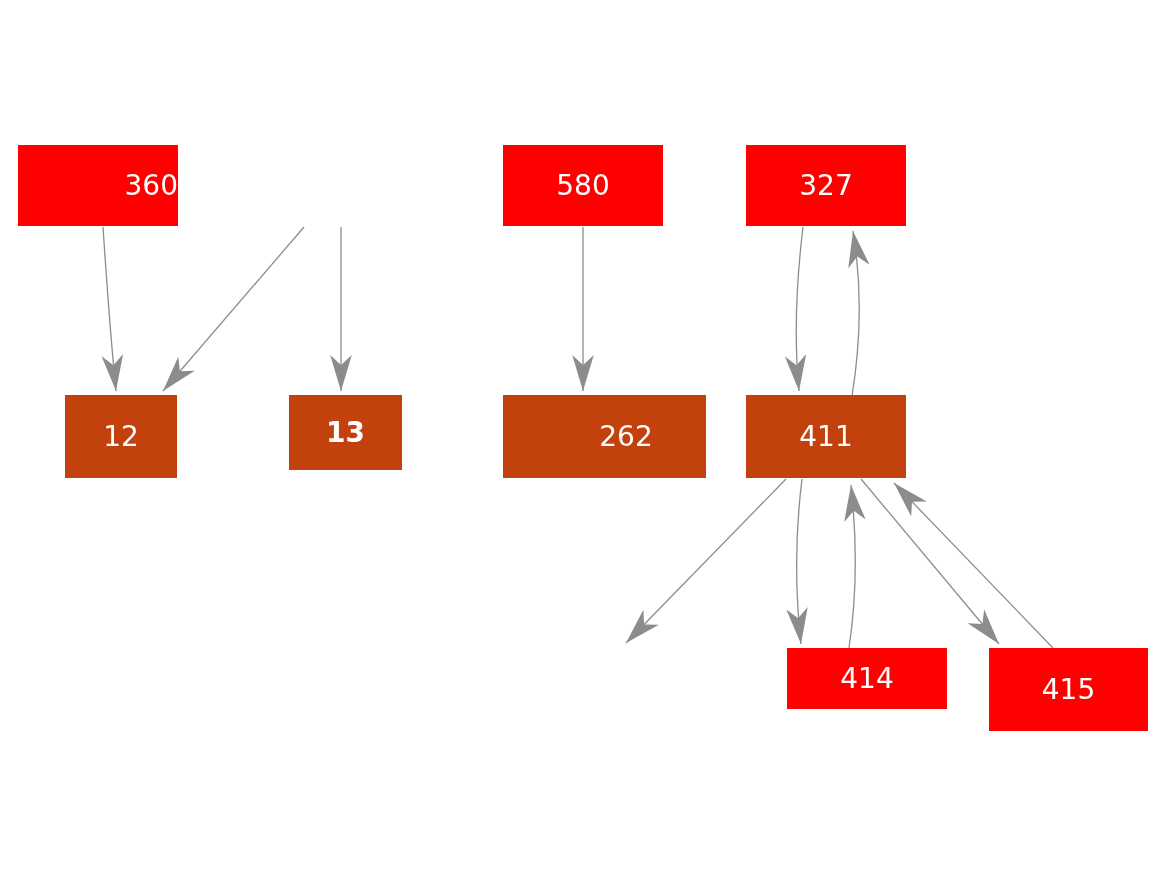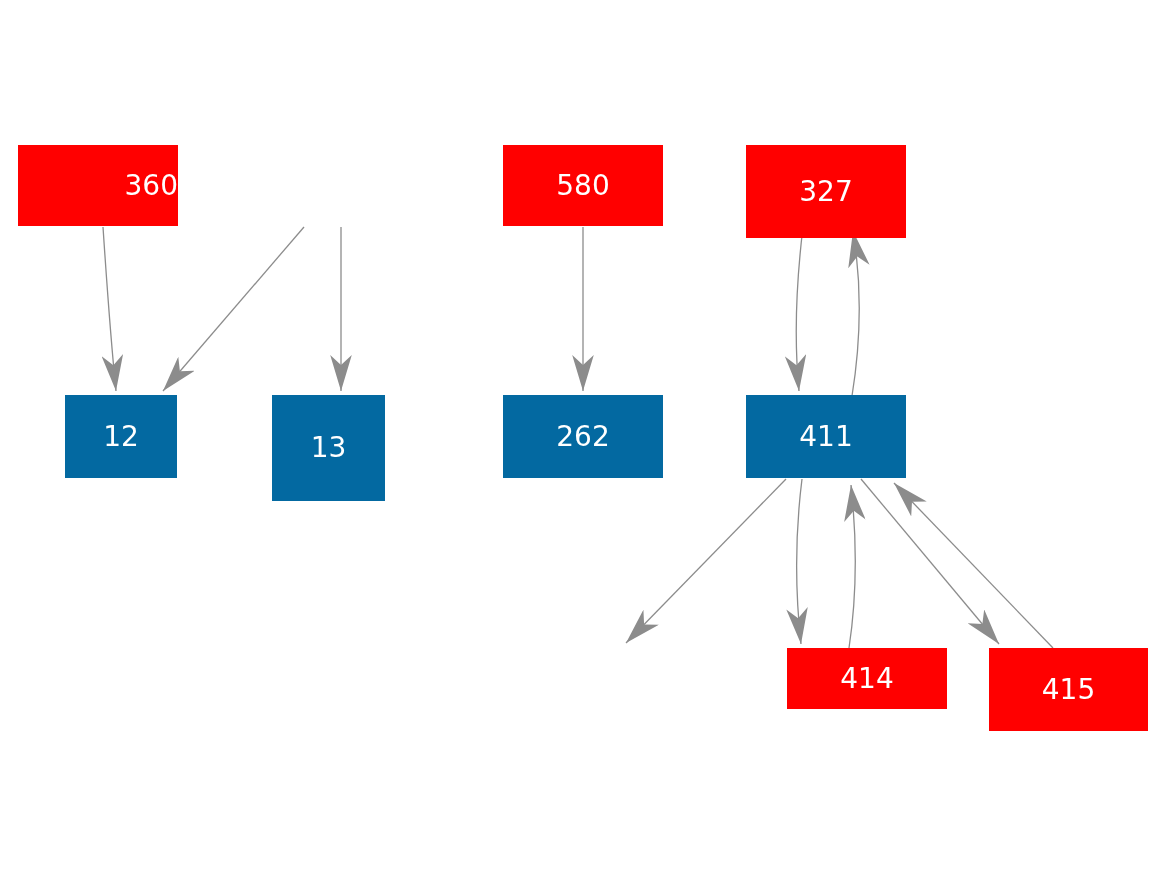--- a/index.html
+++ b/index.html
@@ -26,21 +26,21 @@
     position: absolute;
     display: flex;
     align-items: center;
     justify-content: center;
     color: #ffffff;
     font-size: 28px;
     line-height: 1;
     user-select: none;
   }
   .node.red  { background: #ff0000; }
-  .node.blue { background: #0369a1; }
+  .node.blue { background: #c2410c; }
   .edge {
     fill: none;
     stroke: #8c8c8c;
     stroke-width: 1.3;
   }
 </style>
 </head>
 <body>
 
 <div id="canvas">
@@ -64,31 +64,31 @@
     <path class="edge" d="M 861,479 L 999,644" marker-end="url(#arrow)"></path>
     <path class="edge" d="M 1053,648 L 894,483" marker-end="url(#arrow)"></path>
   </svg>
 
   <div class="node red" style="left:18px;  top:145px; width:160px; height:81px;justify-content:flex-end;">
     <span>360</span>
   </div>
   <div class="node red" style="left:503px; top:145px; width:160px; height:81px;">
     <span>580</span>
   </div>
-  <div class="node red" style="left:746px; top:145px; width:160px; height:93px;">
+  <div class="node red" style="left:746px; top:145px; width:160px; height:81px;">
     <span>327</span>
   </div>
 
   <div class="node blue" style="left:65px;  top:395px; width:112px; height:83px;">
     <span>12</span>
   </div>
-  <div class="node blue" style="left:272px; top:395px; width:113px; height:106px;">
+  <div class="node blue" style="left:289px; top:395px; width:113px; height:75px;font-weight:bold;">
     <span>13</span>
   </div>
-  <div class="node blue" style="left:503px; top:395px; width:160px; height:83px;">
+  <div class="node blue" style="left:503px; top:395px; width:160px; height:83px;padding-left:43px;">
     <span>262</span>
   </div>
   <div class="node blue" style="left:746px; top:395px; width:160px; height:83px;">
     <span>411</span>
   </div>
 
   <div class="node red" style="left:746px; top:648px; width:160px; height:61px;margin-left:41px;">
     <span>414</span>
   </div>
   <div class="node red" style="left:989px; top:648px; width:159px; height:83px;">

